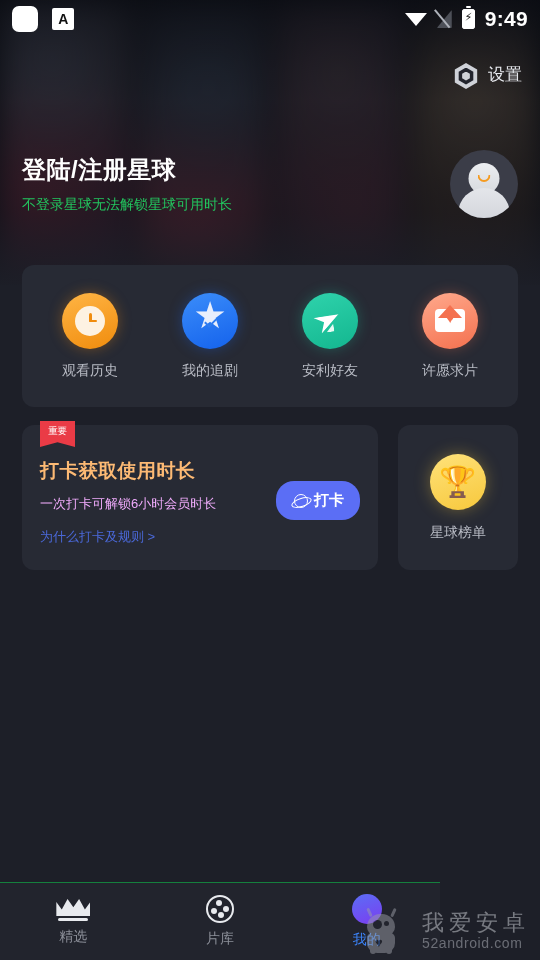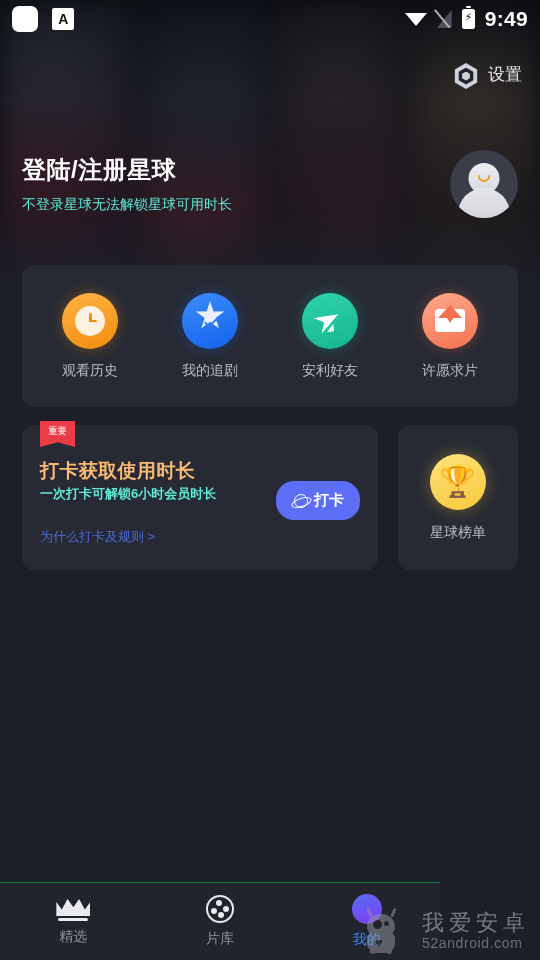--- a/index.html
+++ b/index.html
@@ -64,21 +64,21 @@
              clip-path:polygon(50% 0%,93% 25%,93% 75%,50% 100%,7% 75%,7% 25%); }
   .hex-core { position:absolute; inset:8.5px; background:#cfd2d8;
              clip-path:polygon(50% 0%,93% 25%,93% 75%,50% 100%,7% 75%,7% 25%); }
   .settings-label { font-size:17px; color:#e7e9ee; }
 
   
   .account { position:absolute; left:22px; top:148px; width:496px; height:72px; z-index:8;
              display:flex; align-items:center; }
   .acct-text { flex:1; }
   .acct-title { font-size:24px; font-weight:bold; color:#fff; letter-spacing:.5px; }
-  .acct-sub { margin-top:10px; font-size:14px; color:#5eead4; }
+  .acct-sub { margin-top:10px; font-size:14px; color:#22c55e; }
   .avatar { width:68px; height:68px; border-radius:50%; background:#3b3d48; position:relative; overflow:hidden; flex:0 0 68px; }
   .av-head { position:absolute; left:50%; top:13px; transform:translateX(-50%); width:31px; height:31px; border-radius:50%;
              background:linear-gradient(180deg,#eceef1,#d6d9de); }
   .av-body { position:absolute; left:50%; bottom:-10px; transform:translateX(-50%); width:52px; height:40px;
              border-radius:26px 26px 0 0; background:linear-gradient(180deg,#e4e6ea,#cfd2d8); }
   .av-smile { position:absolute; left:50%; top:25px; transform:translateX(-50%); width:13px; height:7px;
               border:2px solid #f59b20; border-top:none; border-radius:0 0 13px 13px; }
 
   
   .card { background:#272a34; border-radius:12px; }
@@ -113,21 +113,21 @@
         clip-path:polygon(0 100%,50% 0,100% 100%); }
   .ic-env::after { content:"\2665"; position:absolute; left:0; right:0; top:3px; text-align:center; font-size:13px; color:#f4714f; line-height:1; }
 
   
   .checkin-card { position:absolute; left:22px; top:425px; width:356px; height:145px; z-index:8; }
   .ribbon { position:absolute; left:18px; top:-4px; width:35px; height:26px; background:#ea3b46;
             clip-path:polygon(0 0,100% 0,100% 100%,50% 82%,0 100%);
             display:flex; align-items:flex-start; justify-content:center; }
   .ribbon span { font-size:9.5px; color:#fff; line-height:1; padding-top:5px; letter-spacing:-.3px; }
   .ci-title { position:absolute; left:18px; top:33px; font-size:19px; font-weight:bold; color:#fdba74; letter-spacing:.4px; }
-  .ci-sub { position:absolute; left:18px; top:60px; font-size:13px; color:#5eead4;font-weight:bold; }
+  .ci-sub { position:absolute; left:18px; top:70px; font-size:13px; color:#f0abfc; }
   .ci-link { position:absolute; left:18px; top:103px; font-size:13px; color:#4a68d8; }
   .ci-btn { position:absolute; right:18px; top:56px; width:84px; height:39px; border-radius:18px;
             background:#5b6ef5; display:flex; align-items:center; justify-content:center; gap:5px; border:none; cursor:pointer; }
   .ic-planet { width:17px; height:17px; position:relative; }
   .ic-planet::before { content:""; position:absolute; left:2px; top:2px; width:12px; height:12px; border:1.8px solid #fff; border-radius:50%; }
   .ic-planet::after { content:""; position:absolute; left:-1px; top:5.5px; width:19px; height:7px; border:1.6px solid #fff; border-radius:50%; transform:rotate(-18deg); }
   .ci-btn-label { font-size:15px; font-weight:bold; color:#fff; }
 
   
   .rank-card { position:absolute; left:398px; top:425px; width:120px; height:145px; z-index:8;

